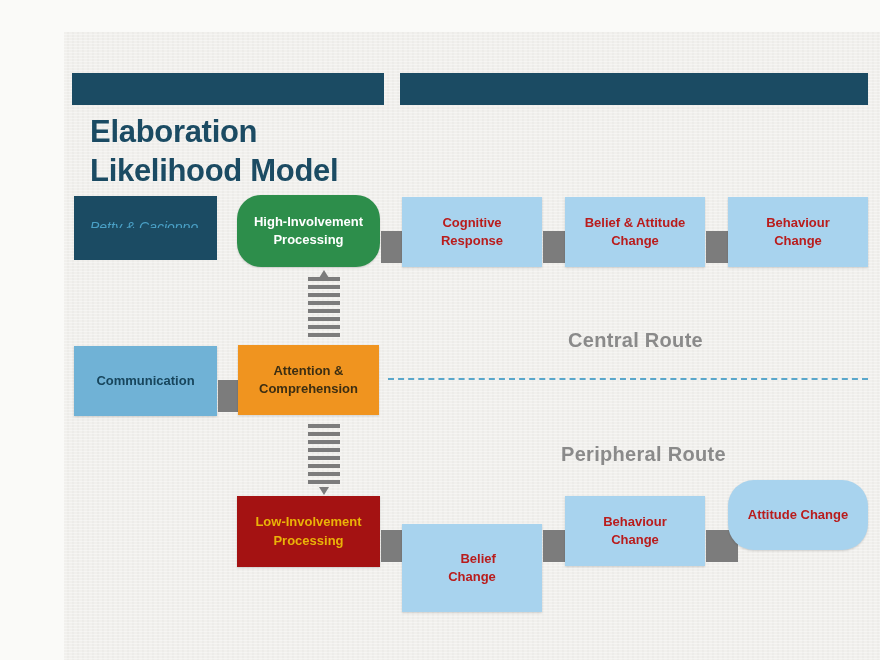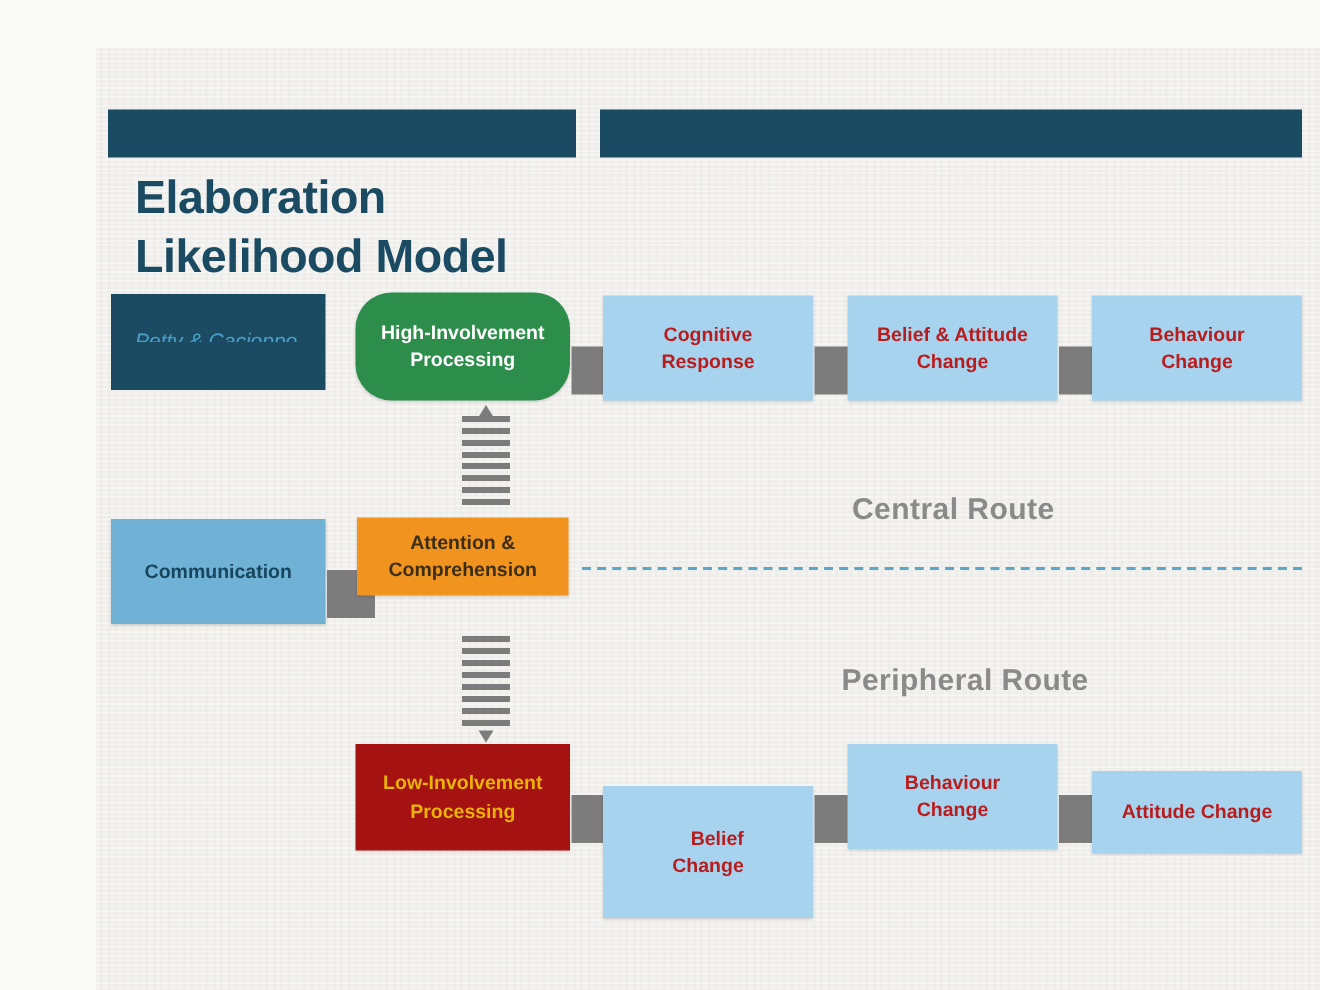--- a/index.html
+++ b/index.html
@@ -41,25 +41,25 @@
     position:absolute; display:flex; align-items:center; justify-content:center;
     text-align:center; font-weight:bold; font-size:13px; line-height:1.4;
     white-space:pre-line; box-shadow:0 1px 2px rgba(0,0,0,0.15); padding:4px;
   }
   .light { background:#a8d3ee; color:#b91c1c; }
   .b-high          { left:205px; top:163px; width:143px; height:72px; background:#2d8e4b; color:#fff;border-radius:24px; }
   .b-cognitive     { left:370px; top:165px; width:140px; height:70px; }
   .b-belief-att    { left:533px; top:165px; width:140px; height:70px; }
   .b-behaviour-top { left:696px; top:165px; width:140px; height:70px; }
   .b-comm          { left:42px;  top:314px; width:143px; height:70px; background:#70b2d6; color:#17455c; }
-  .b-att           { left:206px; top:313px; width:141px; height:52px; background:#f0941f; color:#3c2e12; }
+  .b-att           { left:206px; top:313px; width:141px; height:70px; background:#f0941f; color:#3c2e12; }
   .b-low           { left:205px; top:464px; width:143px; height:71px; background:#a41212; color:#eab308; }
   .b-belief        { left:370px; top:492px; width:140px; height:88px;text-align:right; }
   .b-behaviour-bot { left:533px; top:464px; width:140px; height:70px; }
-  .b-attitude      { left:696px; top:482px; width:140px; height:55px; }
+  .b-attitude      { left:696px; top:448px; width:140px; height:70px;border-radius:26px; }
 
   .arrow-h { position:absolute; height:2px; background:#7c7c7c; }
   .arrow-h::after {
     content:""; position:absolute; right:-7px; top:-4px;
     border-left:7px solid #7c7c7c; border-top:5px solid transparent; border-bottom:5px solid transparent;
   }
   .a-comm  { left:186px; top:348px; width:12px; }
   .a-t1    { left:349px; top:199px; width:14px; }
   .a-t2    { left:511px; top:199px; width:15px; }
   .a-t3    { left:674px; top:199px; width:15px; }

